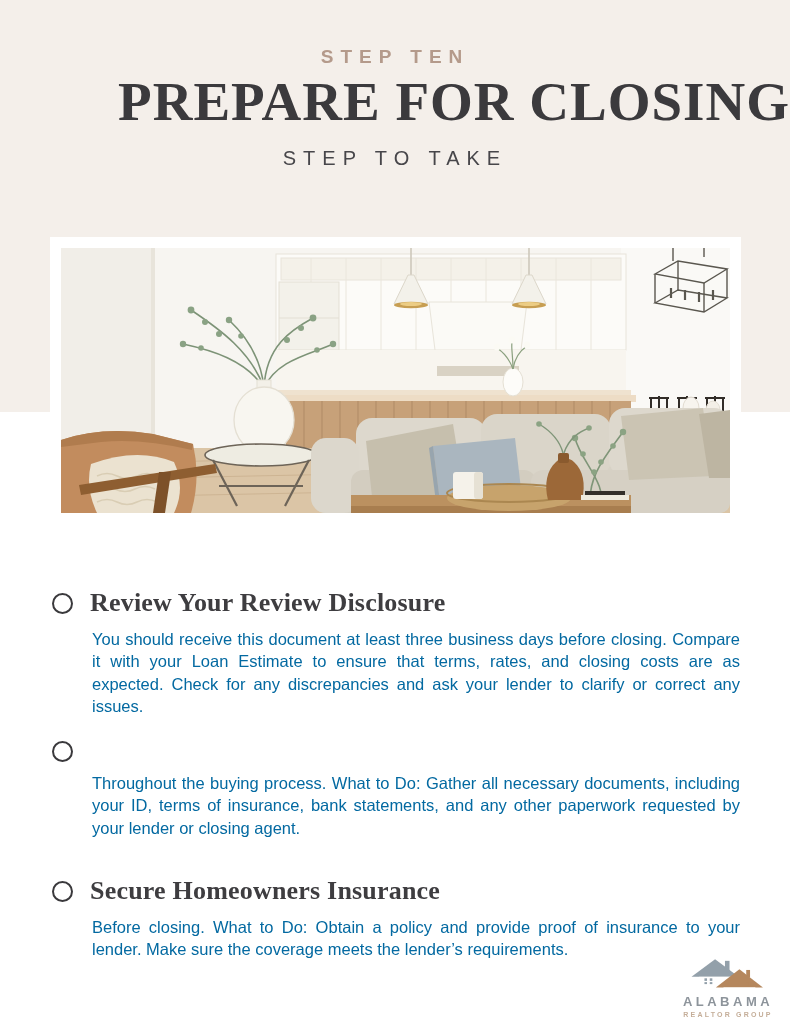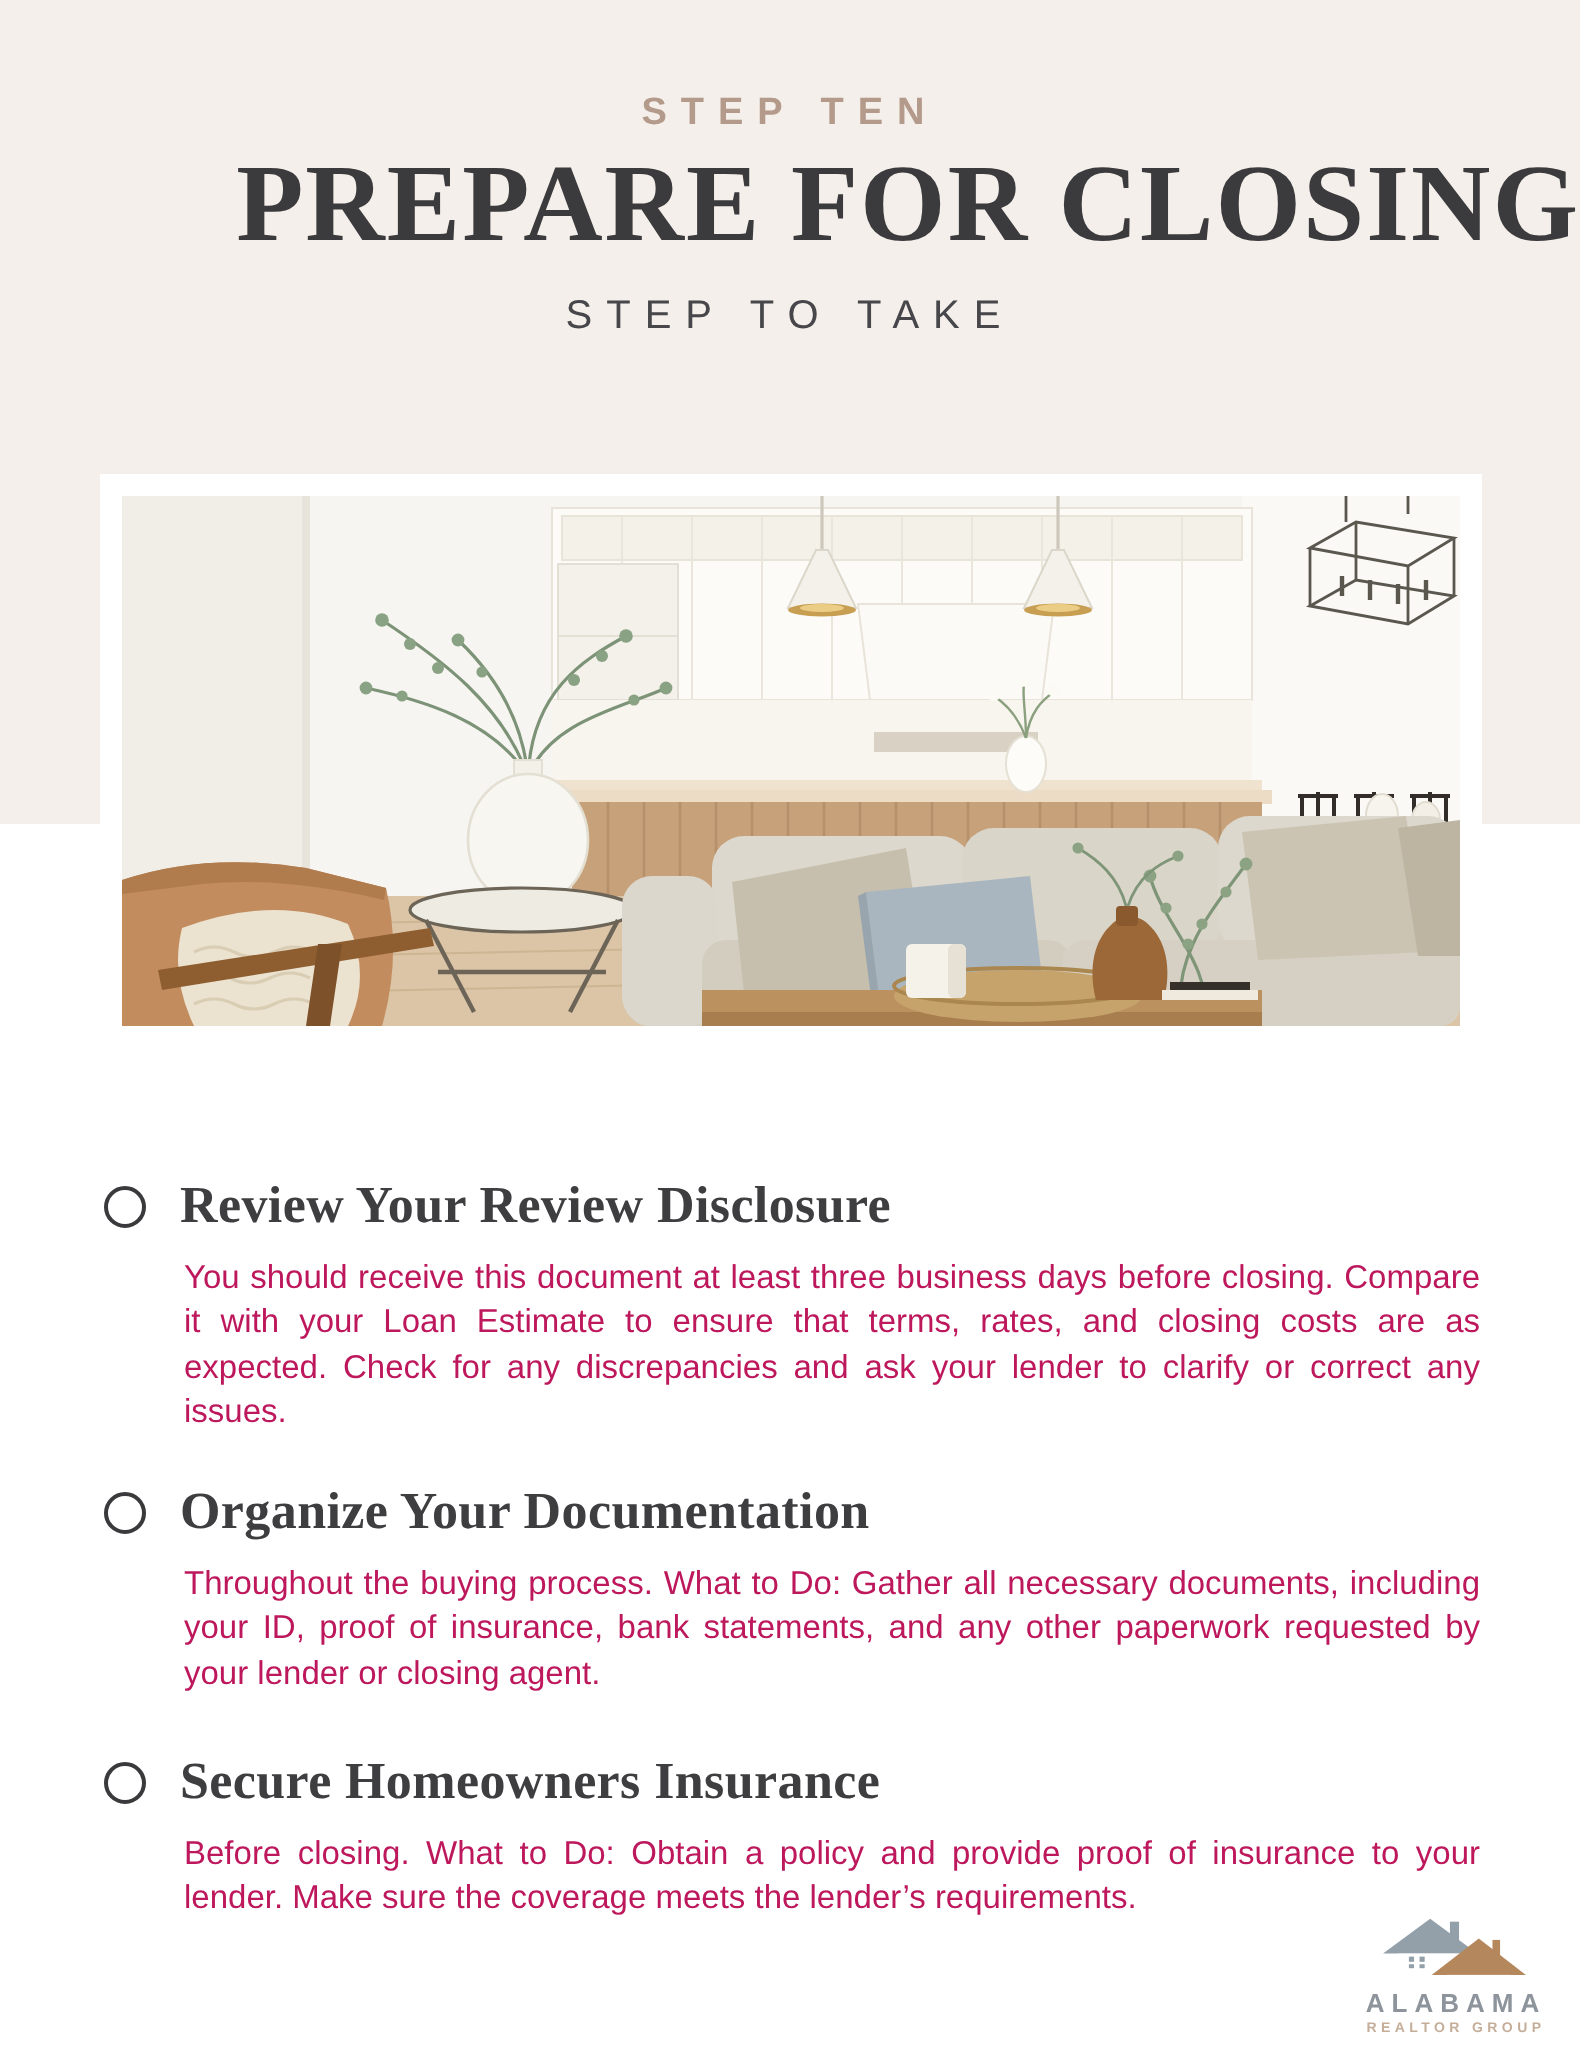--- a/index.html
+++ b/index.html
@@ -20,21 +20,21 @@
     background:#ffffff;box-sizing:border-box;padding:11px;}
   .photo-frame svg{width:100%;height:100%;display:block;}
 
   .item{position:absolute;left:52px;right:50px;}
   #item1{top:588px}#item2{top:741px}#item3{top:876px}
   .item-head{display:flex;align-items:center;gap:17px;}
   .circle{width:21px;height:21px;border:2.5px solid #3a393c;border-radius:50%;
     flex:none;box-sizing:border-box;background:transparent;}
   .item h2{margin:0;font-family:"Liberation Serif", serif;font-weight:600;
     font-size:26px;color:#3e3d40;letter-spacing:0.2px;}
-  .item p{margin:10px 0 0 40px;font-size:16.5px;line-height:1.35;color:#be185d;
+  .item p{margin:10px 0 0 40px;font-size:16.5px;line-height:1.35;color:#0369a1;
     text-align:justify;}
 
   .logo{position:absolute;right:4px;bottom:6px;width:116px;text-align:center;}
   .logo svg{width:76px;height:42px;display:block;margin:0 auto;}
   .brand{font-size:13px;font-weight:600;letter-spacing:3.5px;color:#8d949b;margin-top:0;}
   .tagline{font-size:7px;font-weight:600;letter-spacing:2.2px;color:#c5ae99;margin-top:2px;}
 </style>
 </head>
 <body>
 
@@ -271,23 +271,22 @@
   <div class="item-head">
     <span class="circle"></span>
     <h2>Review Your Review Disclosure</h2>
   </div>
   <p>You should receive this document at least three business days before closing. Compare it with your Loan Estimate to ensure that terms, rates, and closing costs are as expected. Check for any discrepancies and ask your lender to clarify or correct any issues.</p>
 </section>
 
 <section class="item" id="item2">
   <div class="item-head">
     <span class="circle"></span>
-    <h2>Organize Your Documentation</h2>
   </div>
-  <p>Throughout the buying process. What to Do: Gather all necessary documents, including your ID, proof of insurance, bank statements, and any other paperwork requested by your lender or closing agent.</p>
+  <p>Throughout the buying process. What to Do: Gather all necessary documents, including your ID, terms of insurance, bank statements, and any other paperwork requested by your lender or closing agent.</p>
 </section>
 
 <section class="item" id="item3">
   <div class="item-head">
     <span class="circle"></span>
     <h2>Secure Homeowners Insurance</h2>
   </div>
   <p>Before closing. What to Do: Obtain a policy and provide proof of insurance to your lender. Make sure the coverage meets the lender’s requirements.</p>
 </section>
 

